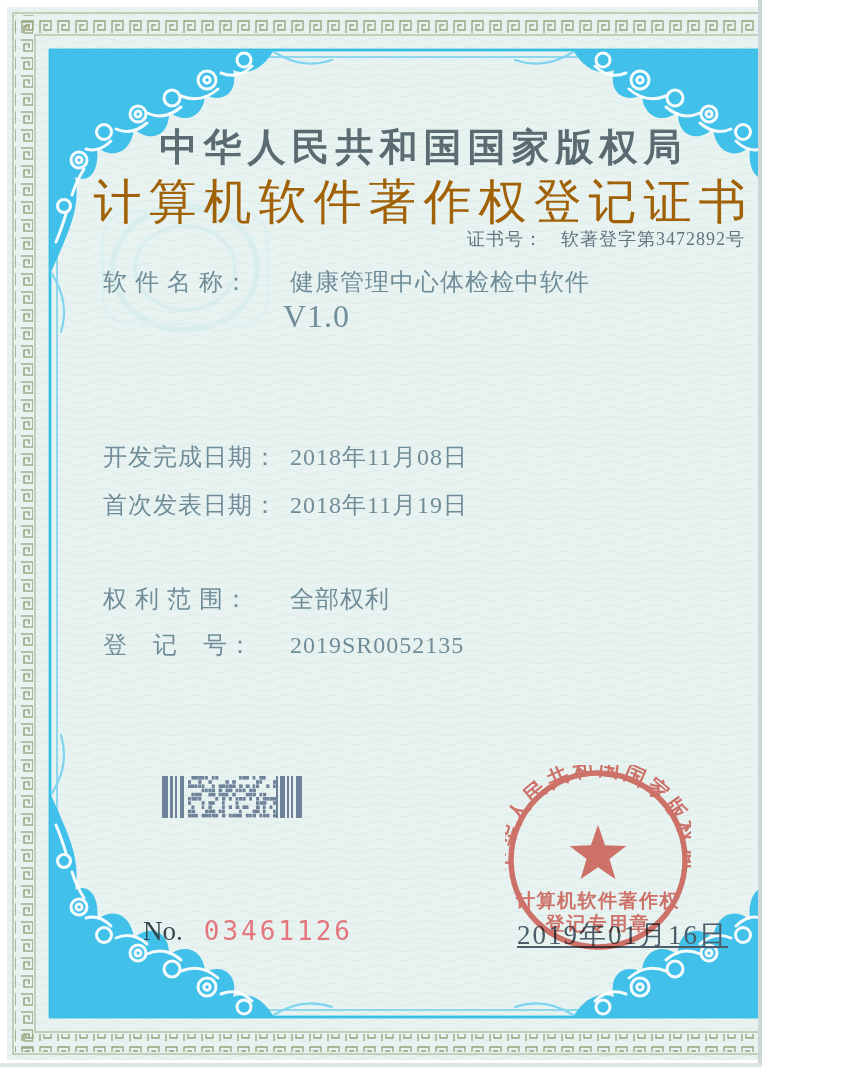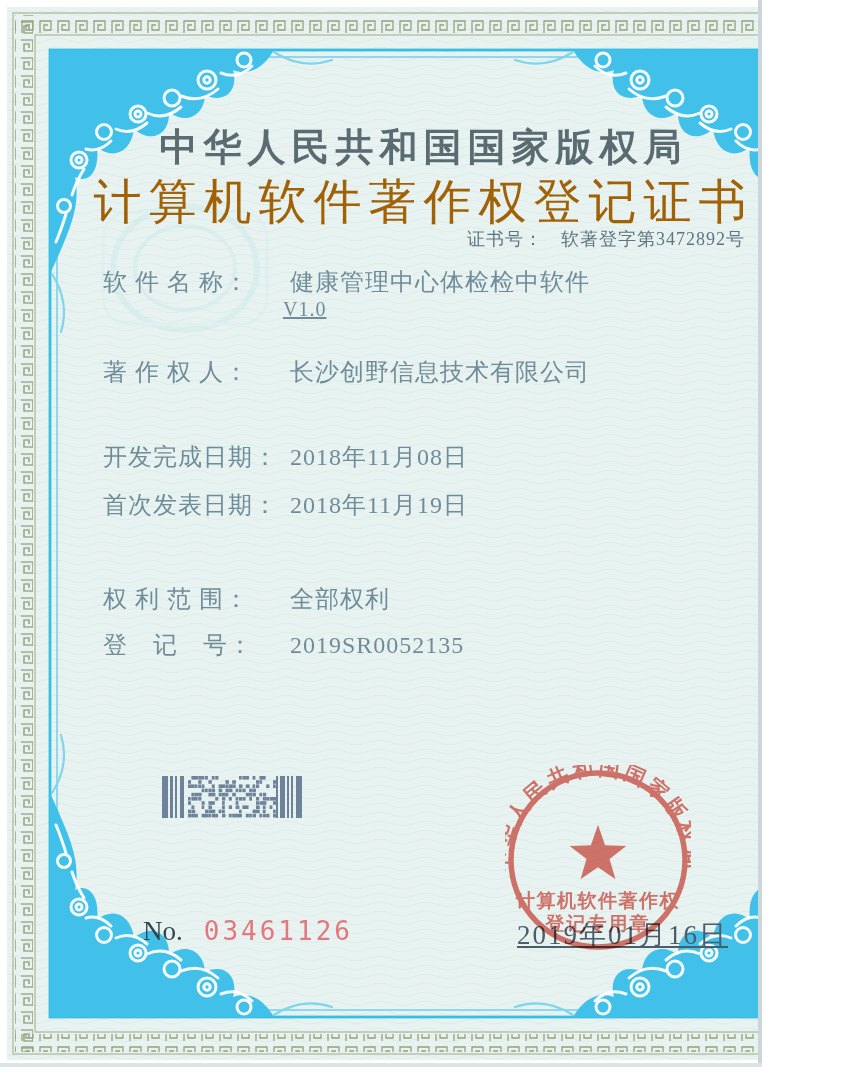--- a/index.html
+++ b/index.html
@@ -33,21 +33,21 @@
 
   .field-row{
     position:absolute;left:103px;
     font-size:24px;color:#6f8c98;letter-spacing:1px;
     white-space:nowrap;
   }
   .field-label{display:inline-block;width:176px;}
   .field-value{margin-left:4px;}
   .version-line{
     position:absolute;left:283px;top:298px;
-    font-size:20px;color:#6f8c98;letter-spacing:1px;text-decoration:underline;
+    font-size:32px;color:#6f8c98;letter-spacing:1px;
   }
 
   .statement{
     position:absolute;left:95px;top:676px;width:680px;
     font-size:23px;line-height:46px;color:#6d8a96;
     text-indent:2em;text-align:justify;letter-spacing:0.5px;
   }
 
   .barcode-wrap{position:absolute;left:162px;top:776px;}
 
@@ -161,24 +161,20 @@
     <div class="cert-no-line">
       <span>证书号：</span><span class="gap"></span><span>软著登字第3472892号</span>
     </div>
 
     <div class="field-row" style="top:266px">
       <span class="field-label">软 件 名 称：</span>
       <span class="field-value">健康管理中心体检检中软件</span>
     </div>
     <div class="version-line">V1.0</div>
 
-    <div class="field-row" style="top:356px">
-      <span class="field-label">著 作 权 人：</span>
-      <span class="field-value">长沙创野信息技术有限公司</span>
-    </div>
 
     <div class="field-row" style="top:441px">
       <span class="field-label">开发完成日期：</span>
       <span class="field-value">2018年11月08日</span>
     </div>
 
     <div class="field-row" style="top:489px">
       <span class="field-label">首次发表日期：</span>
       <span class="field-value">2018年11月19日</span>
     </div>

